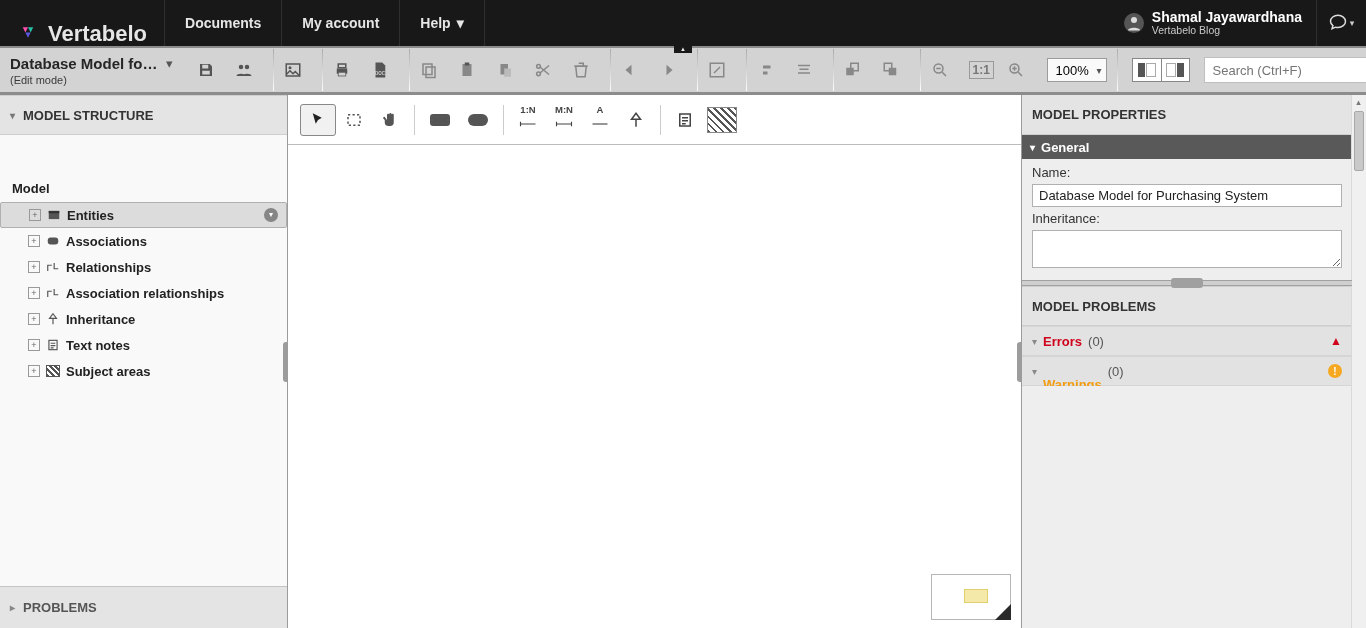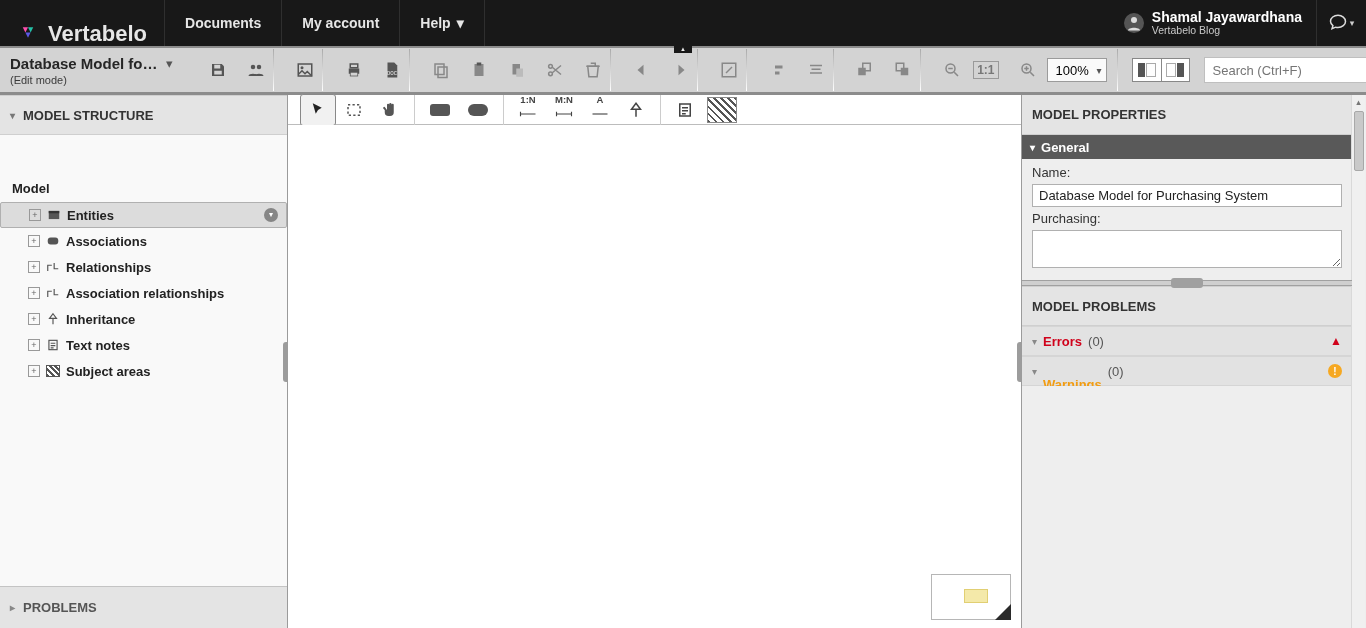--- a/index.html
+++ b/index.html
@@ -99,21 +99,21 @@
   font-size: 11px; color: #3a3a3a;
 }
 .tool-sep {
   width: 1px; height: 42px;
   background: linear-gradient(#aaa, #fff);
   margin: 0 6px 0 4px;
 }
 .tool-btns { display: flex; align-items: center; height: 100%; }
 .tool-btn {
   width: 30px; height: 30px; margin: 0 4px;
-  display: inline-flex; align-items: center; justify-content: flex-end;
+  display: inline-flex; align-items: center; justify-content: flex-start;
   color: #6a6a6a; font-size: 18px; cursor: pointer;
 }
 .zoom-box {
   border: 1px solid #9b9b9b;
   background: #fafafa;
   height: 24px; min-width: 60px;
   margin: 0 6px; padding: 0 4px 0 8px;
   display: inline-flex; align-items: center; justify-content: space-between;
   font-size: 13px; cursor: pointer;
 }
@@ -216,21 +216,21 @@
 .v-split {
   position: absolute; right: -4px; top: 50%; transform: translateY(-50%);
   width: 8px; height: 40px; background: #9c9c9c;
   border-radius: 3px;
 }
 .v-split-l { position: absolute; left: -4px; top: 50%; transform: translateY(-50%);
   width: 8px; height: 40px; background: #9c9c9c; border-radius: 3px; }
 
 
 .canvas-tools {
-  height: 30px;
+  height: 50px;
   border-bottom: 1px solid #bcbcbc;
   display: flex; align-items: center;
   padding: 0 12px;
   background: #fff;
 }
 .c-tool {
   width: 36px; height: 32px; display: inline-flex; align-items: center; justify-content: center;
   color: #333; cursor: pointer;
 }
 .c-tool.active { border: 1px solid #888; border-radius: 3px; background: #f1f1f1; }
@@ -689,21 +689,21 @@
       <div class="sec-hdr" style="border-top:none;">
         <span>MODEL PROPERTIES</span>
       </div>
       <div class="subhdr">
         <span class="caret">▾</span>
         <span>General</span>
       </div>
       <div class="props-form">
         <label>Name:</label>
         <input type="text" value="Database Model for Purchasing System" style="">
-        <label>Purchasing:</label>
+        <label>Inheritance:</label>
         <textarea style=""></textarea>
       </div>
 
       <div class="r-split"></div>
 
       <div class="sec-hdr">
         <span>MODEL PROBLEMS</span>
       </div>
 
       <div class="prob-list">

